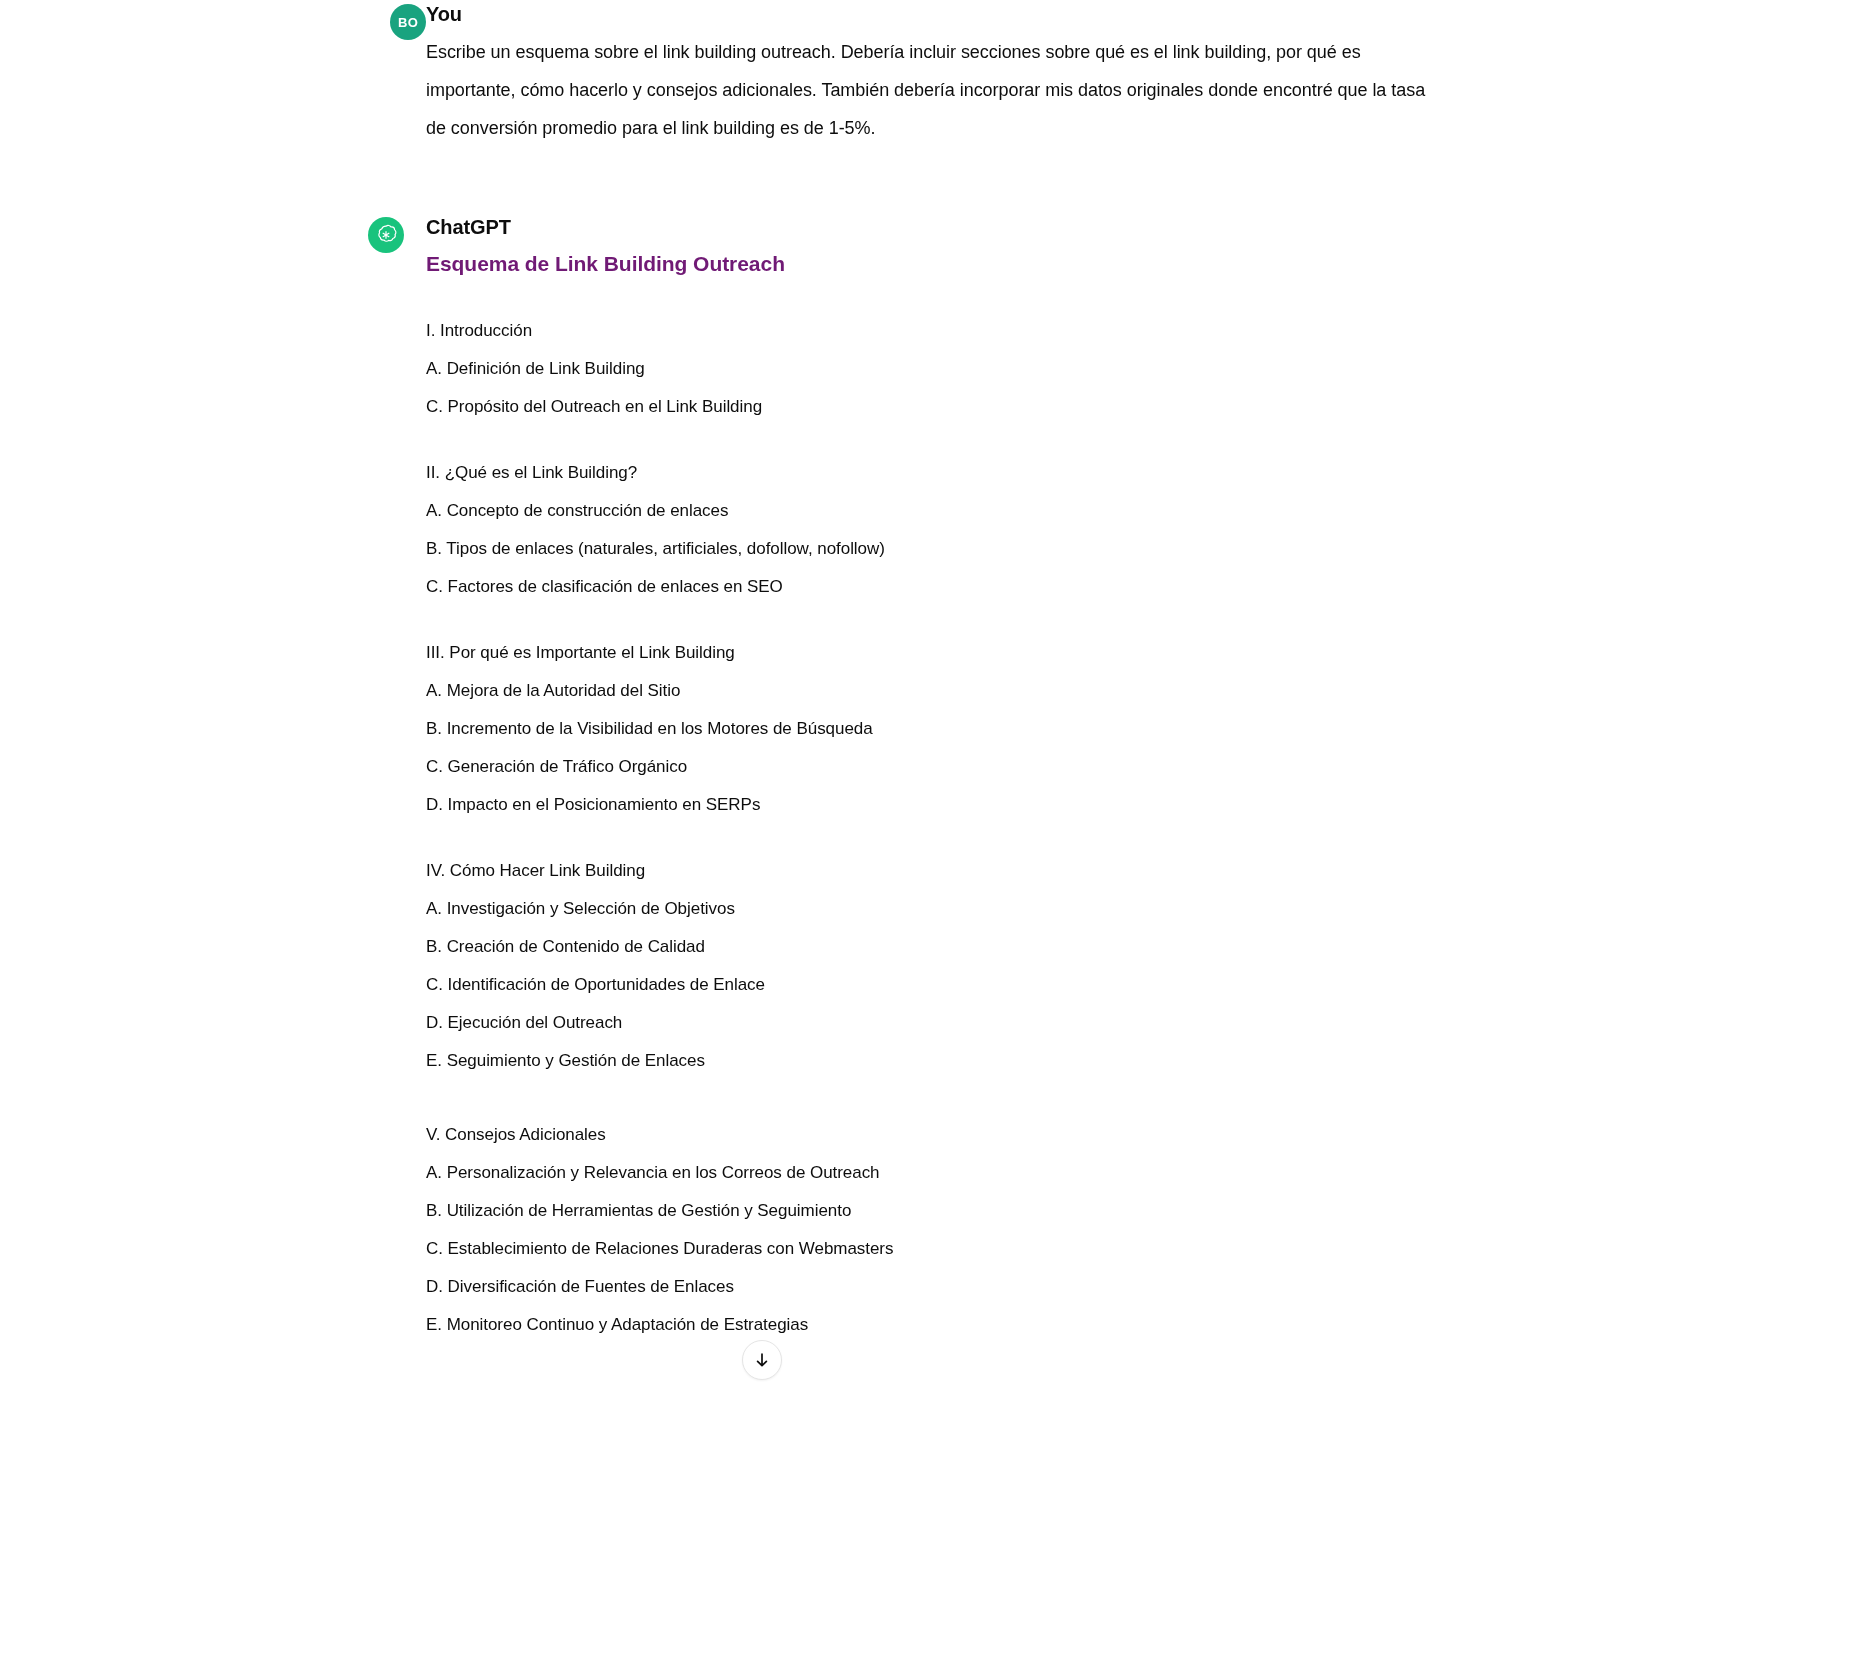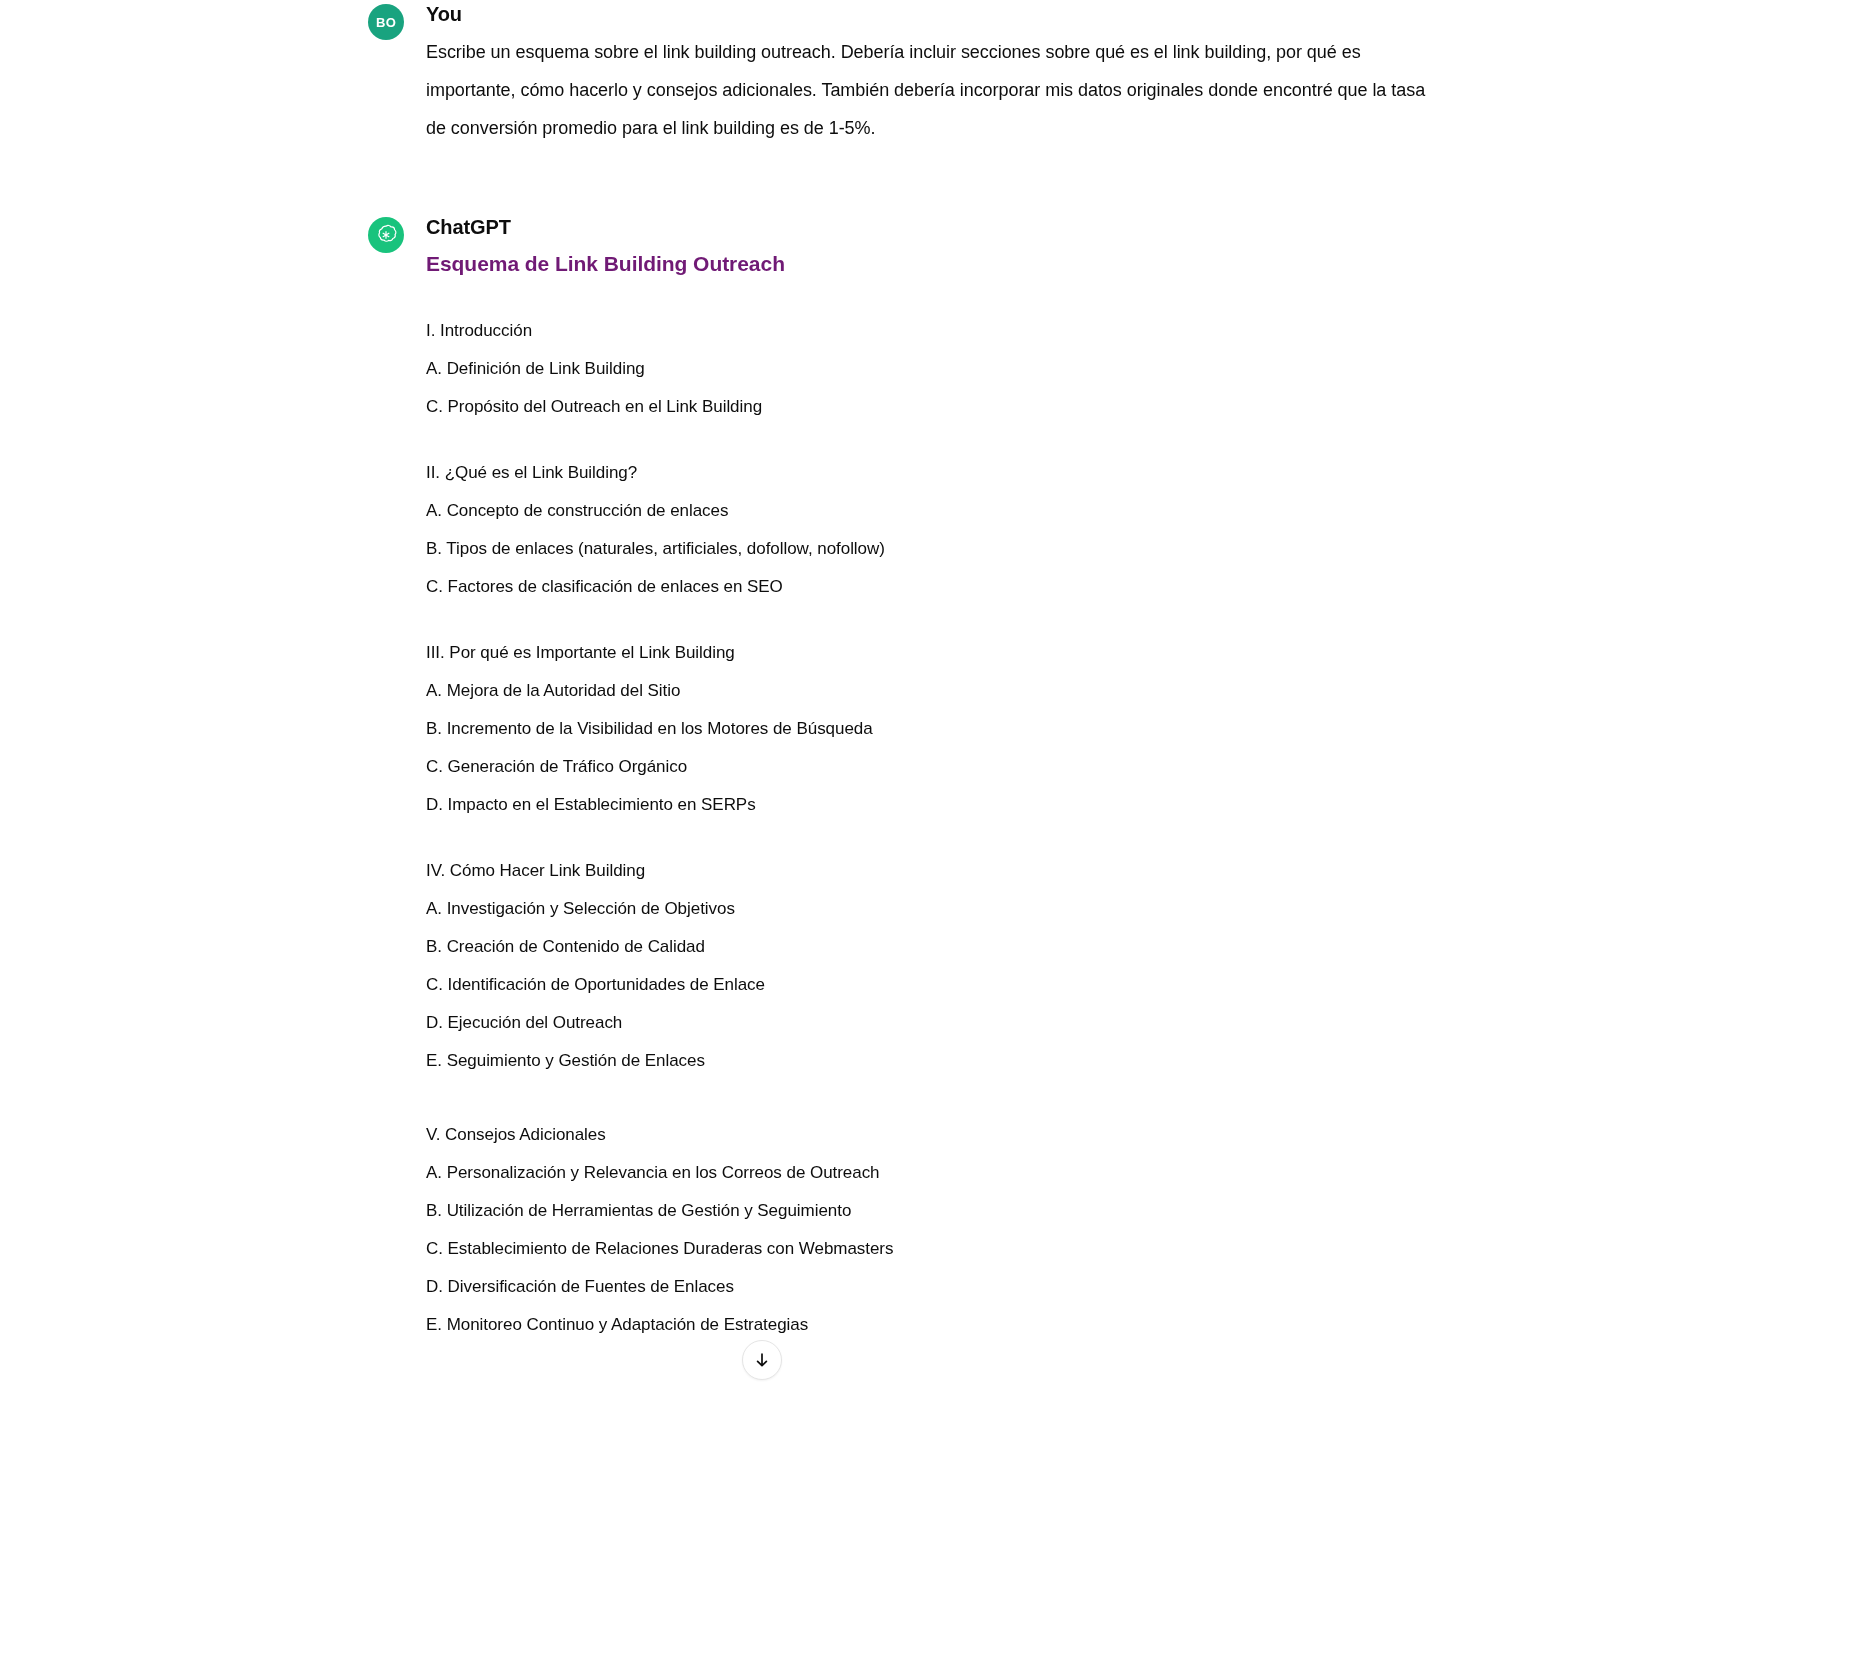--- a/index.html
+++ b/index.html
@@ -43,20 +43,21 @@
     align-items: center;
     justify-content: center;
     overflow: hidden;
   }
   .avatar.user {
     background: #19a37f;
     color: #ffffff;
     font-size: 13px;
     font-weight: 600;
     letter-spacing: 0.2px;
+    margin-left: 22px;
   }
   .avatar.assistant {
     background: #19c37d;
   }
   .avatar.assistant svg { display: block; }
   .author {
     font-size: 20px;
     font-weight: 700;
     color: #0d0d0d;
     line-height: 1.45;
@@ -152,21 +153,21 @@
           <div class="outline-line">A. Concepto de construcción de enlaces</div>
           <div class="outline-line">B. Tipos de enlaces (naturales, artificiales, dofollow, nofollow)</div>
           <div class="outline-line">C. Factores de clasificación de enlaces en SEO</div>
         </div>
 
         <div class="section">
           <div class="outline-line">III. Por qué es Importante el Link Building</div>
           <div class="outline-line">A. Mejora de la Autoridad del Sitio</div>
           <div class="outline-line">B. Incremento de la Visibilidad en los Motores de Búsqueda</div>
           <div class="outline-line">C. Generación de Tráfico Orgánico</div>
-          <div class="outline-line">D. Impacto en el Establecimiento en SERPs</div>
+          <div class="outline-line">D. Impacto en el Posicionamiento en SERPs</div>
         </div>
 
         <div class="section">
           <div class="outline-line">IV. Cómo Hacer Link Building</div>
           <div class="outline-line">A. Investigación y Selección de Objetivos</div>
           <div class="outline-line">B. Creación de Contenido de Calidad</div>
           <div class="outline-line">C. Identificación de Oportunidades de Enlace</div>
           <div class="outline-line">D. Ejecución del Outreach</div>
           <div class="outline-line">E. Seguimiento y Gestión de Enlaces</div>
         </div>

